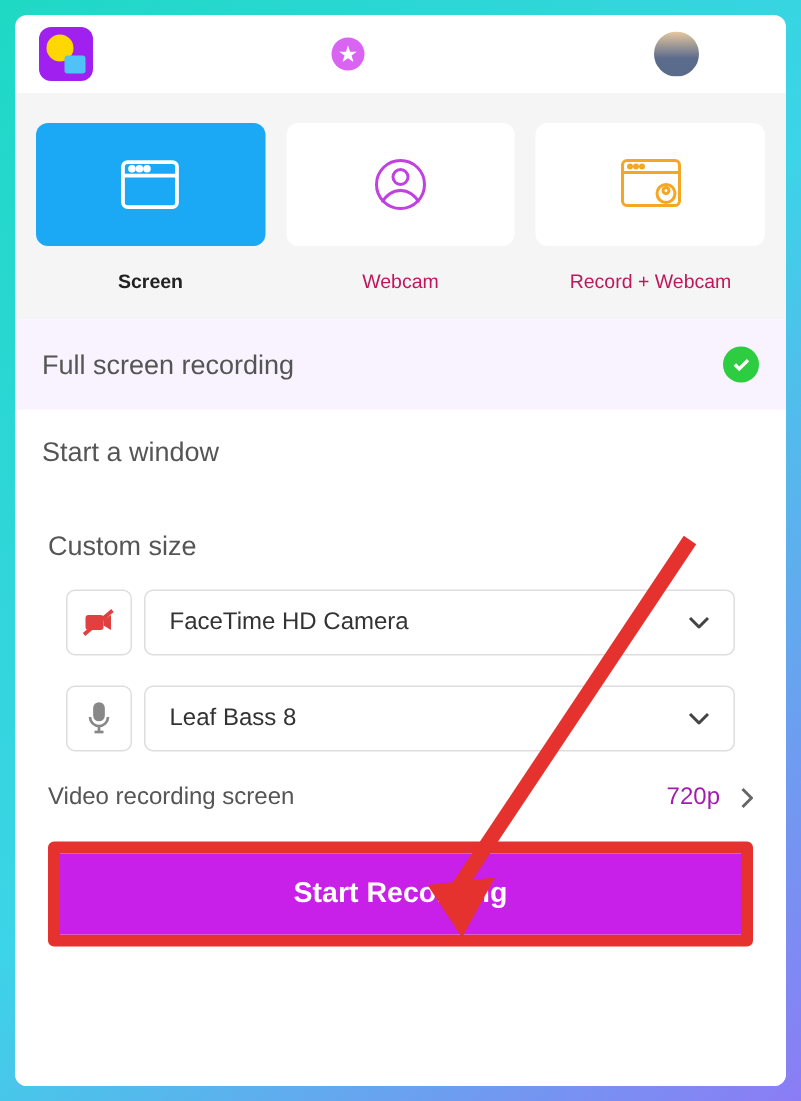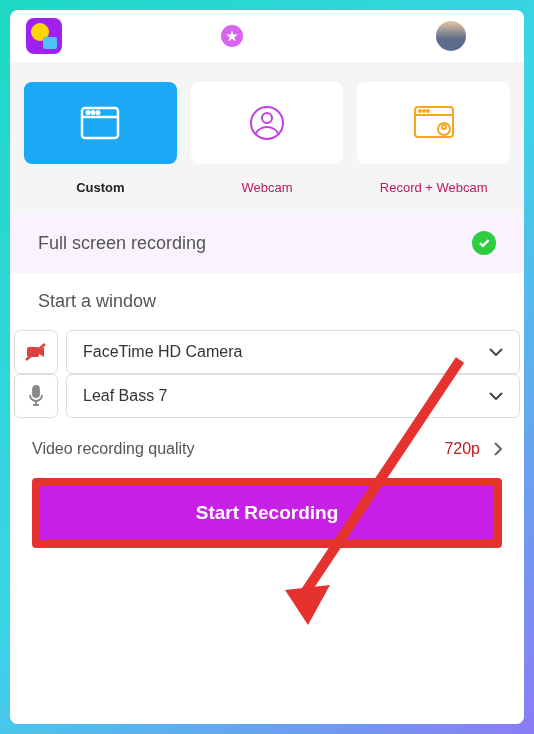--- a/index.html
+++ b/index.html
@@ -155,21 +155,21 @@
       color: #be185d;
       font-weight: 500;
       text-align: center;
       white-space: nowrap;
     }
     .mode-label.active {
       color: #222;
       font-weight: 700;
     }
     .option-row {
-      padding: 18px 28px;
+      padding: 18px 18px;
       display: flex;
       align-items: center;
       justify-content: space-between;
       font-size: 18px;
       color: #555;
       font-weight: 500;
     }
     .option-row.selected {
       background: #f9f2ff;
     }
@@ -183,24 +183,24 @@
       justify-content: center;
     }
     .check-circle svg { width: 14px; height: 14px; }
     .section-title {
       padding: 24px 22px 18px;
       font-size: 18px;
       color: #555;
       font-weight: 500;
     }
     .input-rows {
-      padding: 0 4px;
+      padding: 0 34px;
       display: flex;
       flex-direction: column;
-      gap: 0;
+      gap: 20px;
     }
     .input-row {
       display: flex;
       gap: 8px;
       align-items: stretch;
     }
     .input-icon {
       width: 44px;
       border: 1px solid #ddd;
       border-radius: 6px;
@@ -228,21 +228,21 @@
     }
     .quality-label {
       font-size: 16px;
       color: #555;
     }
     .quality-value {
       display: flex;
       align-items: center;
       gap: 14px;
       font-size: 16px;
-      color: #b91c1c;
+      color: #a21caf;
       cursor: pointer;
     }
     .start-btn-wrap {
       margin: 6px 22px 12px;
       border: 8px solid #e6322e;
       border-radius: 4px;
     }
     .start-btn {
       width: 100%;
       background: #c820e8;
@@ -291,21 +291,21 @@
       <div class="mode-tab">
         <div class="mode-icon-box active">
           <svg width="42" height="36" viewBox="0 0 42 36" fill="none" stroke="white" stroke-width="2.5">
             <rect x="3" y="3" width="36" height="30" rx="3"></rect>
             <line x1="3" y1="12" x2="39" y2="12"></line>
             <circle cx="9" cy="7.5" r="1.3" fill="white"></circle>
             <circle cx="14" cy="7.5" r="1.3" fill="white"></circle>
             <circle cx="19" cy="7.5" r="1.3" fill="white"></circle>
           </svg>
         </div>
-        <span class="mode-label active">Custom</span>
+        <span class="mode-label active">Screen</span>
       </div>
       <div class="mode-tab">
         <div class="mode-icon-box">
           <svg width="40" height="40" viewBox="0 0 40 40" fill="none" stroke="#c040e0" stroke-width="2">
             <circle cx="20" cy="20" r="16"></circle>
             <circle cx="20" cy="15" r="5"></circle>
             <path d="M8 32c2-5 7-8 12-8s10 3 12 8"></path>
           </svg>
         </div>
         <span class="mode-label">Webcam</span>
@@ -332,20 +332,21 @@
         <svg viewBox="0 0 24 24" fill="none" stroke="white" stroke-width="4">
             <path d="M5 12l5 5L20 7"></path>
           </svg>
       </div>
     </div>
 
     <div class="option-row">
       <span>Start a window</span>
     </div>
 
+    <div class="section-title">Custom size</div>
 
     <div class="input-rows">
       <div class="input-row">
         <div class="input-icon">
           <svg width="22" height="18" viewBox="0 0 22 18" fill="#e04040">
             <rect x="2" y="4" width="12" height="10" rx="2"></rect>
             <path d="M14 7l5-3v10l-5-3z"></path>
             <line x1="1" y1="17" x2="20" y2="1" stroke="#e04040" stroke-width="2.5"></line>
           </svg>
         </div>
@@ -359,30 +360,30 @@
       <div class="input-row">
         <div class="input-icon">
           <svg width="16" height="22" viewBox="0 0 16 22" fill="none" stroke="#888" stroke-width="1.8">
             <rect x="5" y="1" width="6" height="11" rx="3" fill="#888"></rect>
             <path d="M2 10a6 6 0 0012 0"></path>
             <line x1="8" y1="16" x2="8" y2="20"></line>
             <line x1="5" y1="20" x2="11" y2="20"></line>
           </svg>
         </div>
         <div class="input-select">
-          <span>Leaf Bass 7</span>
+          <span>Leaf Bass 8</span>
           <svg width="14" height="8" viewBox="0 0 14 8" fill="none" stroke="#444" stroke-width="2">
               <path d="M1 1l6 6 6-6"></path>
             </svg>
         </div>
       </div>
     </div>
 
     <div class="quality-row">
-      <span class="quality-label">Video recording quality</span>
+      <span class="quality-label">Video recording screen</span>
       <div class="quality-value">
         <span>720p</span>
         <svg width="8" height="14" viewBox="0 0 8 14" fill="none" stroke="#666" stroke-width="2">
             <path d="M1 1l6 6-6 6"></path>
           </svg>
       </div>
     </div>
 
     <div class="start-btn-wrap">
       <button class="start-btn">Start Recording</button>

